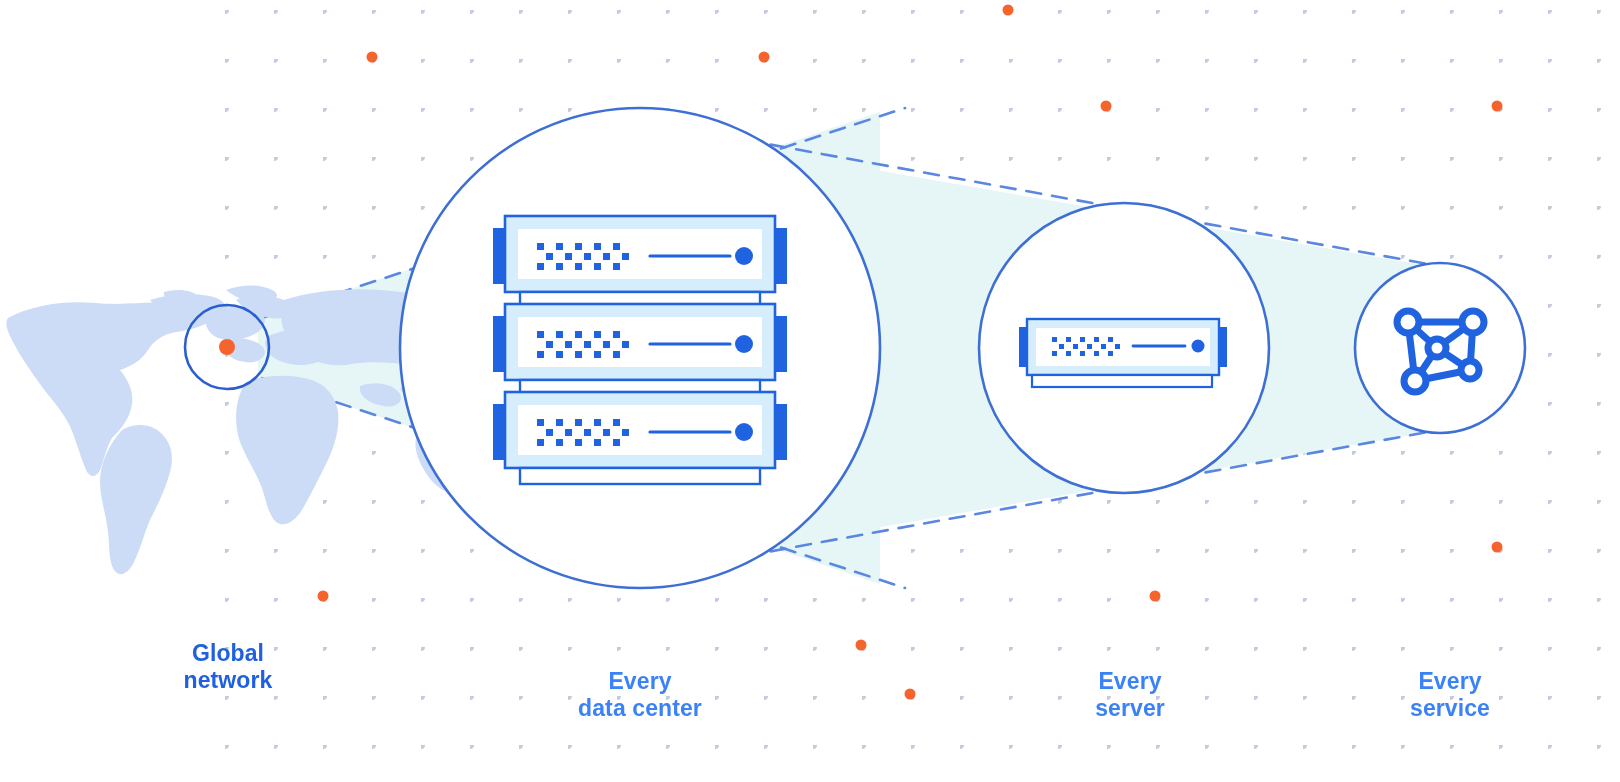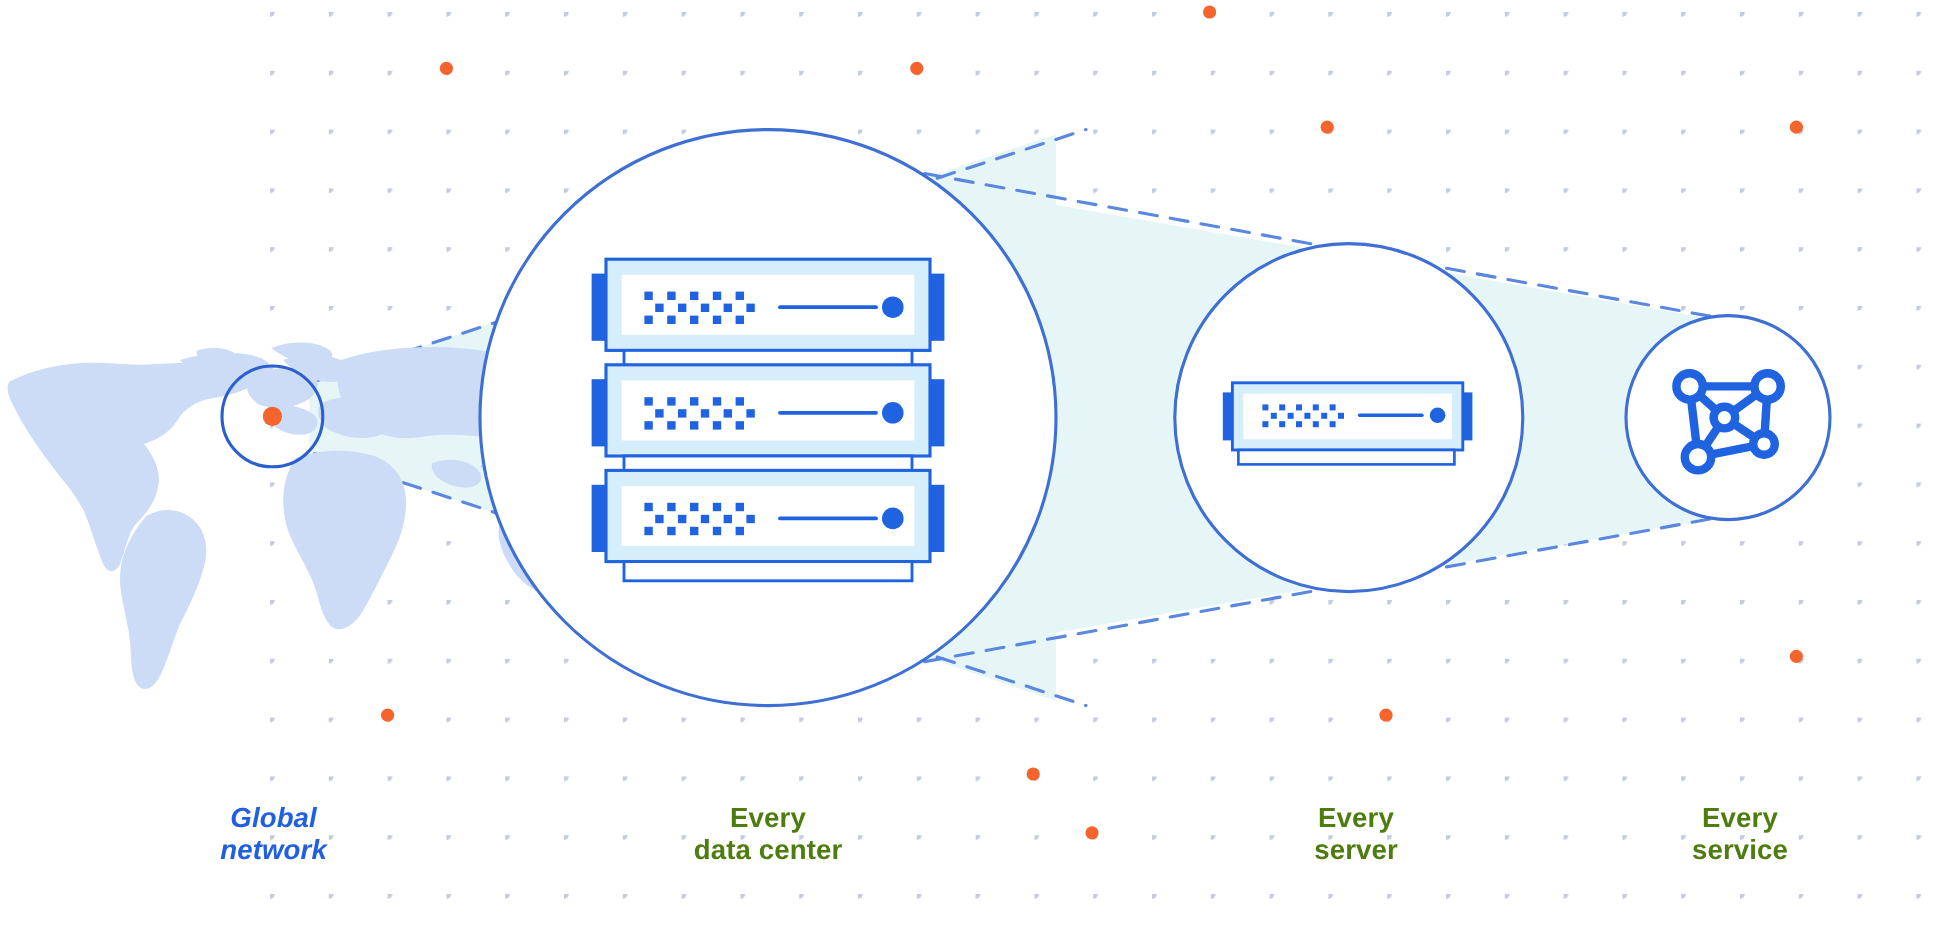--- a/index.html
+++ b/index.html
@@ -23,26 +23,26 @@
     display:block;
   }
   .lbl{
     position:absolute;
     text-align:center;
     line-height:1.18;
     font-size:23px;
     font-weight:700;
     letter-spacing:.1px;
     white-space:pre-line;
-    color:#4d7c0f;
+    color:#3b82f6;
     pointer-events:none;
     user-select:none;
   }
   .lbl.accent{color:#2060e0;}
-  #lbl-global{left:128px;  top:668px; width:200px;font-style:italic;}
+  #lbl-global{left:128px;  top:640px; width:200px;}
   #lbl-dc{    left:540px;  top:668px; width:200px;}
   #lbl-server{left:1030px; top:668px; width:200px;}
   #lbl-service{left:1350px;top:668px; width:200px;}
 </style>
 </head>
 <body>
 
 <div id="stage">
 
   <svg id="scene" viewBox="0 0 1620 782" xmlns="http://www.w3.org/2000/svg">

